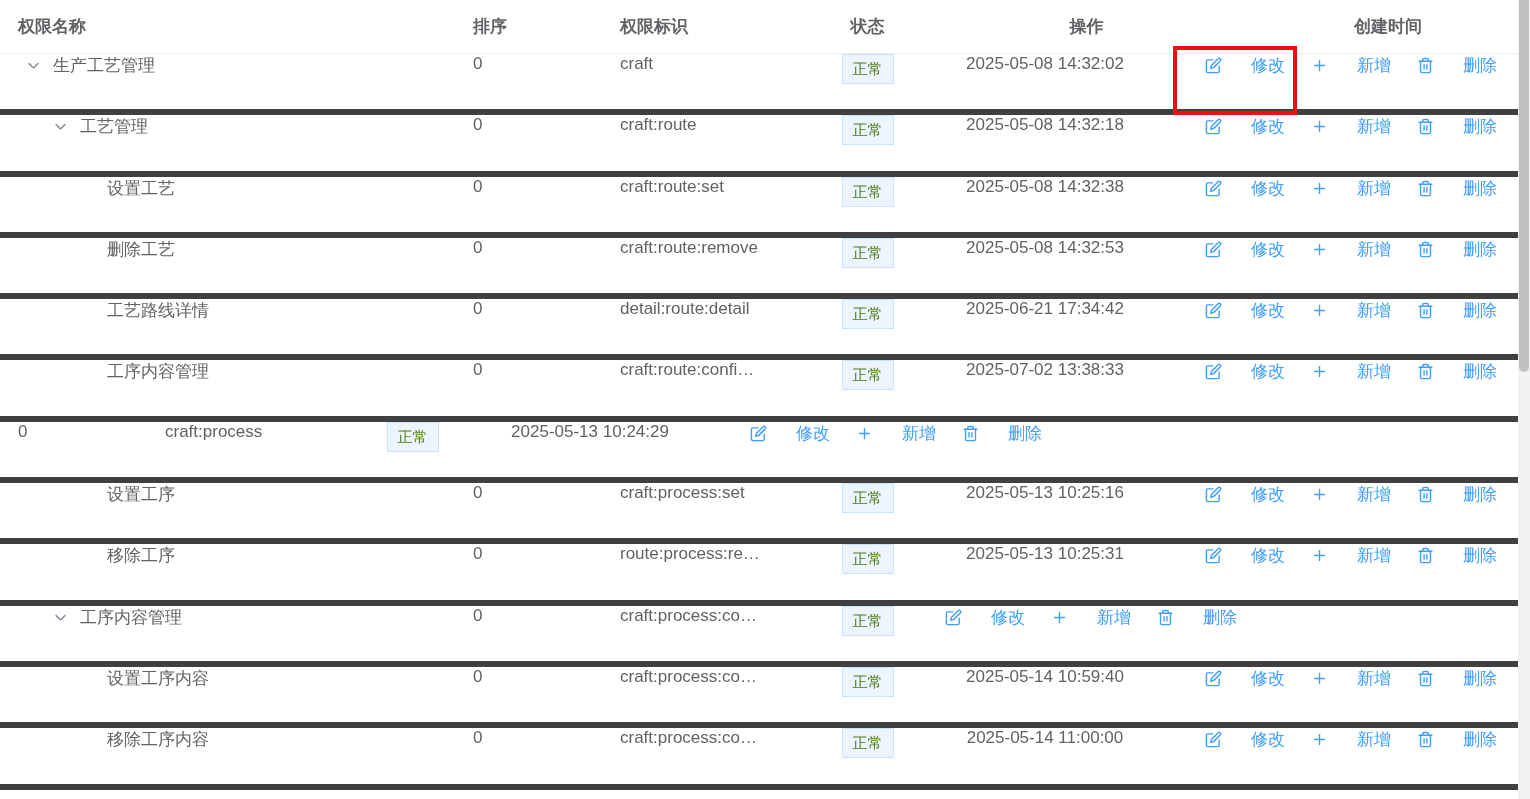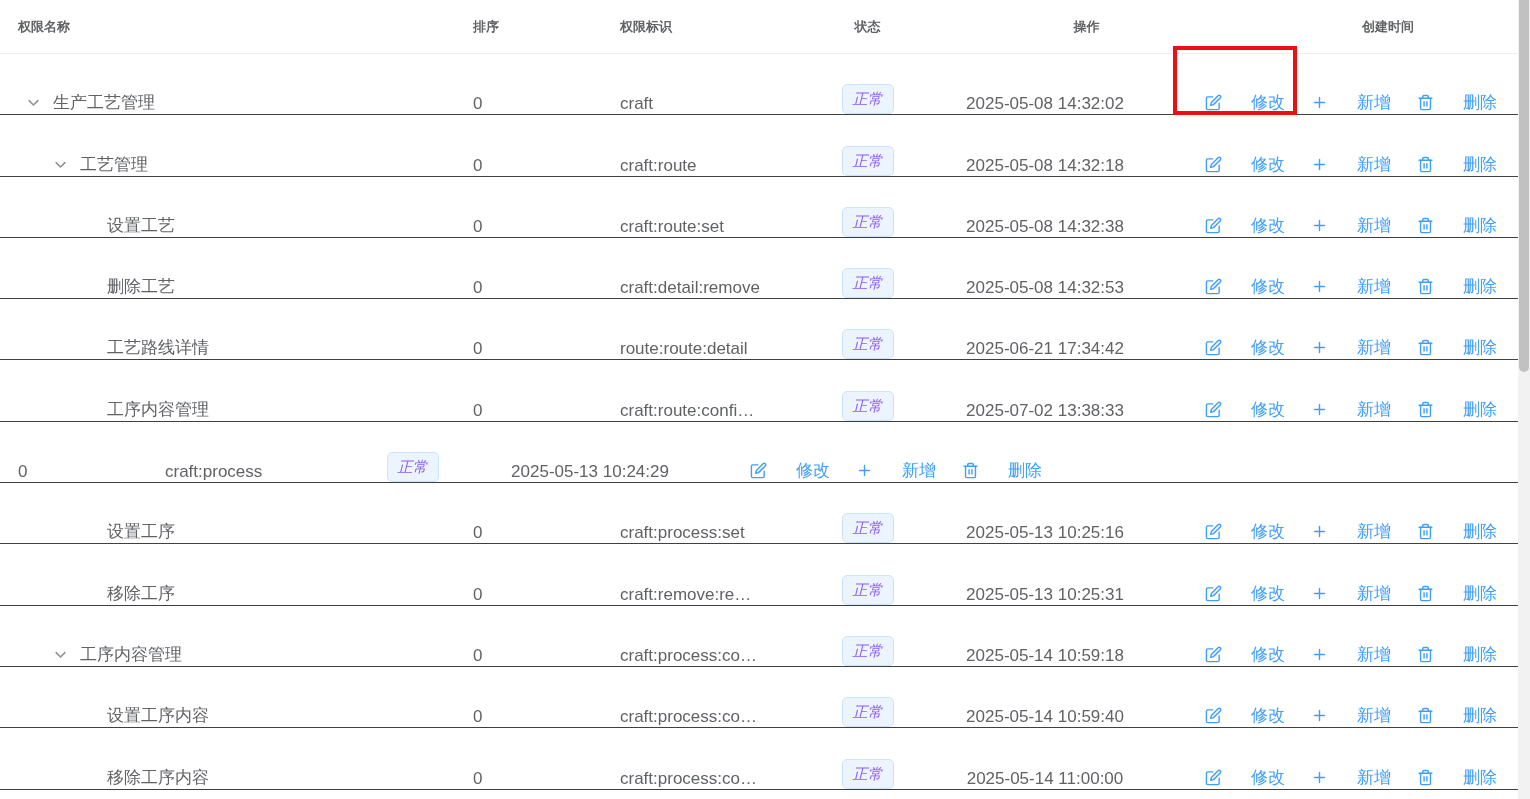--- a/index.html
+++ b/index.html
@@ -2,43 +2,43 @@
 <html><head>
 <meta charset="utf-8">
 <style>
   * { margin:0; padding:0; box-sizing:border-box; }
   html,body { width:1530px; height:799px; overflow:hidden; background:#fff;
     font-family:"Liberation Sans","DejaVu Sans",sans-serif; }
   .viewport { position:relative; width:1530px; height:799px; background:#fff; }
 
   .table { position:absolute; left:0; top:0; width:1518px; }
 
-  .tr { display:flex; align-items:flex-end; height:61.3px; border-bottom:1px solid #404040; background:#fff; }
+  .tr { display:flex; align-items:flex-start; height:61.3px; border-bottom:6px solid #404040; background:#fff; }
   .thead { height:54px; font-weight:bold; color:#303133; border-bottom:1px solid #ebeef5; display:flex; align-items:center; }
-  .thead .td { font-size:13px; }
+  .thead .td { font-size:17px; }
 
   .td { font-size:17px; color:#606266; display:flex; align-items:center; overflow:hidden; white-space:nowrap; }
 
   .col-name   { width:455px; padding-left:25px; }
   .col-sort   { width:145px; padding-left:18px; }
   .col-ident  { width:220px; padding-left:20px; }
   .col-status { width:95px;  justify-content:center; }
   .col-time   { width:260px; justify-content:center; }
   .col-ops    { width:343px; padding-left:30px; }
   .thead .col-name { padding-left:18px; }
   .thead .col-ops  { justify-content:center; padding-left:0; }
 
   .indent { display:inline-block; height:1px; flex:0 0 auto; }
   .arrow { display:inline-flex; align-items:center; justify-content:center;
            width:16px; height:16px; margin-right:12px; flex:0 0 auto; cursor:pointer; }
   .arrow svg { stroke:#8a8f99; }
   .arrow.hidden { visibility:hidden; }
 
   .tag { display:inline-block; font-size:15px; line-height:20px; padding:4px 10px;
-         border-radius:5px; background:#ecf5ff; border:1px solid #c9e4ff; color:#8b5cf6;font-style:italic; }
+         border-radius:0; background:#ecf5ff; border:1px solid #c9e4ff; color:#4d7c0f; }
 
   .op { display:inline-flex; align-items:center; color:#409eff; cursor:pointer;
         text-decoration:none; font-size:17px; margin-right:26px;gap:24px; }
   .op:last-child { margin-right:0; }
   .op .ic { display:inline-flex; margin-right:5px; }
   .op svg { stroke:#409eff; }
 
   .scroll-track { position:absolute; right:0; top:0; width:12px; height:799px; background:#f2f2f2; }
   .scroll-thumb { position:absolute; top:0; left:1px; width:10px; height:372px;
                   background:#c1c1c1; border-radius:0 0 6px 6px; cursor:pointer; }
@@ -209,21 +209,21 @@
       <div class="td col-name">
         <span class="indent" style="width: 54px;"></span>
         <span class="arrow hidden">
           <svg width="15" height="15" viewBox="0 0 24 24" fill="none" stroke-width="2.4" stroke-linecap="round" stroke-linejoin="round">
                 <path d="M5 9l7 7 7-7"></path>
               </svg>
         </span>
         <span class="name-text">删除工艺</span>
       </div>
       <div class="td col-sort">0</div>
-      <div class="td col-ident">craft:detail:remove</div>
+      <div class="td col-ident">craft:route:remove</div>
       <div class="td col-status">
         <span class="tag">正常</span>
       </div>
       <div class="td col-time">2025-05-08 14:32:53</div>
       <div class="td col-ops">
         <a class="op">
           <span class="ic">
             <svg width="17" height="17" viewBox="0 0 24 24" fill="none" stroke-width="2" stroke-linecap="round" stroke-linejoin="round">
                   <path d="M11 4H4a2 2 0 0 0-2 2v14a2 2 0 0 0 2 2h14a2 2 0 0 0 2-2v-7"></path>
                   <path d="M18.5 2.5a2.12 2.12 0 0 1 3 3L12 15l-4 1 1-4 9.5-9.5z"></path>
@@ -257,21 +257,21 @@
       <div class="td col-name">
         <span class="indent" style="width: 54px;"></span>
         <span class="arrow hidden">
           <svg width="15" height="15" viewBox="0 0 24 24" fill="none" stroke-width="2.4" stroke-linecap="round" stroke-linejoin="round">
                 <path d="M5 9l7 7 7-7"></path>
               </svg>
         </span>
         <span class="name-text">工艺路线详情</span>
       </div>
       <div class="td col-sort">0</div>
-      <div class="td col-ident">route:route:detail</div>
+      <div class="td col-ident">detail:route:detail</div>
       <div class="td col-status">
         <span class="tag">正常</span>
       </div>
       <div class="td col-time">2025-06-21 17:34:42</div>
       <div class="td col-ops">
         <a class="op">
           <span class="ic">
             <svg width="17" height="17" viewBox="0 0 24 24" fill="none" stroke-width="2" stroke-linecap="round" stroke-linejoin="round">
                   <path d="M11 4H4a2 2 0 0 0-2 2v14a2 2 0 0 0 2 2h14a2 2 0 0 0 2-2v-7"></path>
                   <path d="M18.5 2.5a2.12 2.12 0 0 1 3 3L12 15l-4 1 1-4 9.5-9.5z"></path>
@@ -440,21 +440,21 @@
       <div class="td col-name">
         <span class="indent" style="width: 54px;"></span>
         <span class="arrow hidden">
           <svg width="15" height="15" viewBox="0 0 24 24" fill="none" stroke-width="2.4" stroke-linecap="round" stroke-linejoin="round">
                 <path d="M5 9l7 7 7-7"></path>
               </svg>
         </span>
         <span class="name-text">移除工序</span>
       </div>
       <div class="td col-sort">0</div>
-      <div class="td col-ident">craft:remove:re…</div>
+      <div class="td col-ident">route:process:re…</div>
       <div class="td col-status">
         <span class="tag">正常</span>
       </div>
       <div class="td col-time">2025-05-13 10:25:31</div>
       <div class="td col-ops">
         <a class="op">
           <span class="ic">
             <svg width="17" height="17" viewBox="0 0 24 24" fill="none" stroke-width="2" stroke-linecap="round" stroke-linejoin="round">
                   <path d="M11 4H4a2 2 0 0 0-2 2v14a2 2 0 0 0 2 2h14a2 2 0 0 0 2-2v-7"></path>
                   <path d="M18.5 2.5a2.12 2.12 0 0 1 3 3L12 15l-4 1 1-4 9.5-9.5z"></path>
@@ -492,21 +492,20 @@
                 <path d="M5 9l7 7 7-7"></path>
               </svg>
         </span>
         <span class="name-text">工序内容管理</span>
       </div>
       <div class="td col-sort">0</div>
       <div class="td col-ident">craft:process:co…</div>
       <div class="td col-status">
         <span class="tag">正常</span>
       </div>
-      <div class="td col-time">2025-05-14 10:59:18</div>
       <div class="td col-ops">
         <a class="op">
           <span class="ic">
             <svg width="17" height="17" viewBox="0 0 24 24" fill="none" stroke-width="2" stroke-linecap="round" stroke-linejoin="round">
                   <path d="M11 4H4a2 2 0 0 0-2 2v14a2 2 0 0 0 2 2h14a2 2 0 0 0 2-2v-7"></path>
                   <path d="M18.5 2.5a2.12 2.12 0 0 1 3 3L12 15l-4 1 1-4 9.5-9.5z"></path>
                 </svg>
           </span>
               <span class="op-label">修改</span>
         </a>

